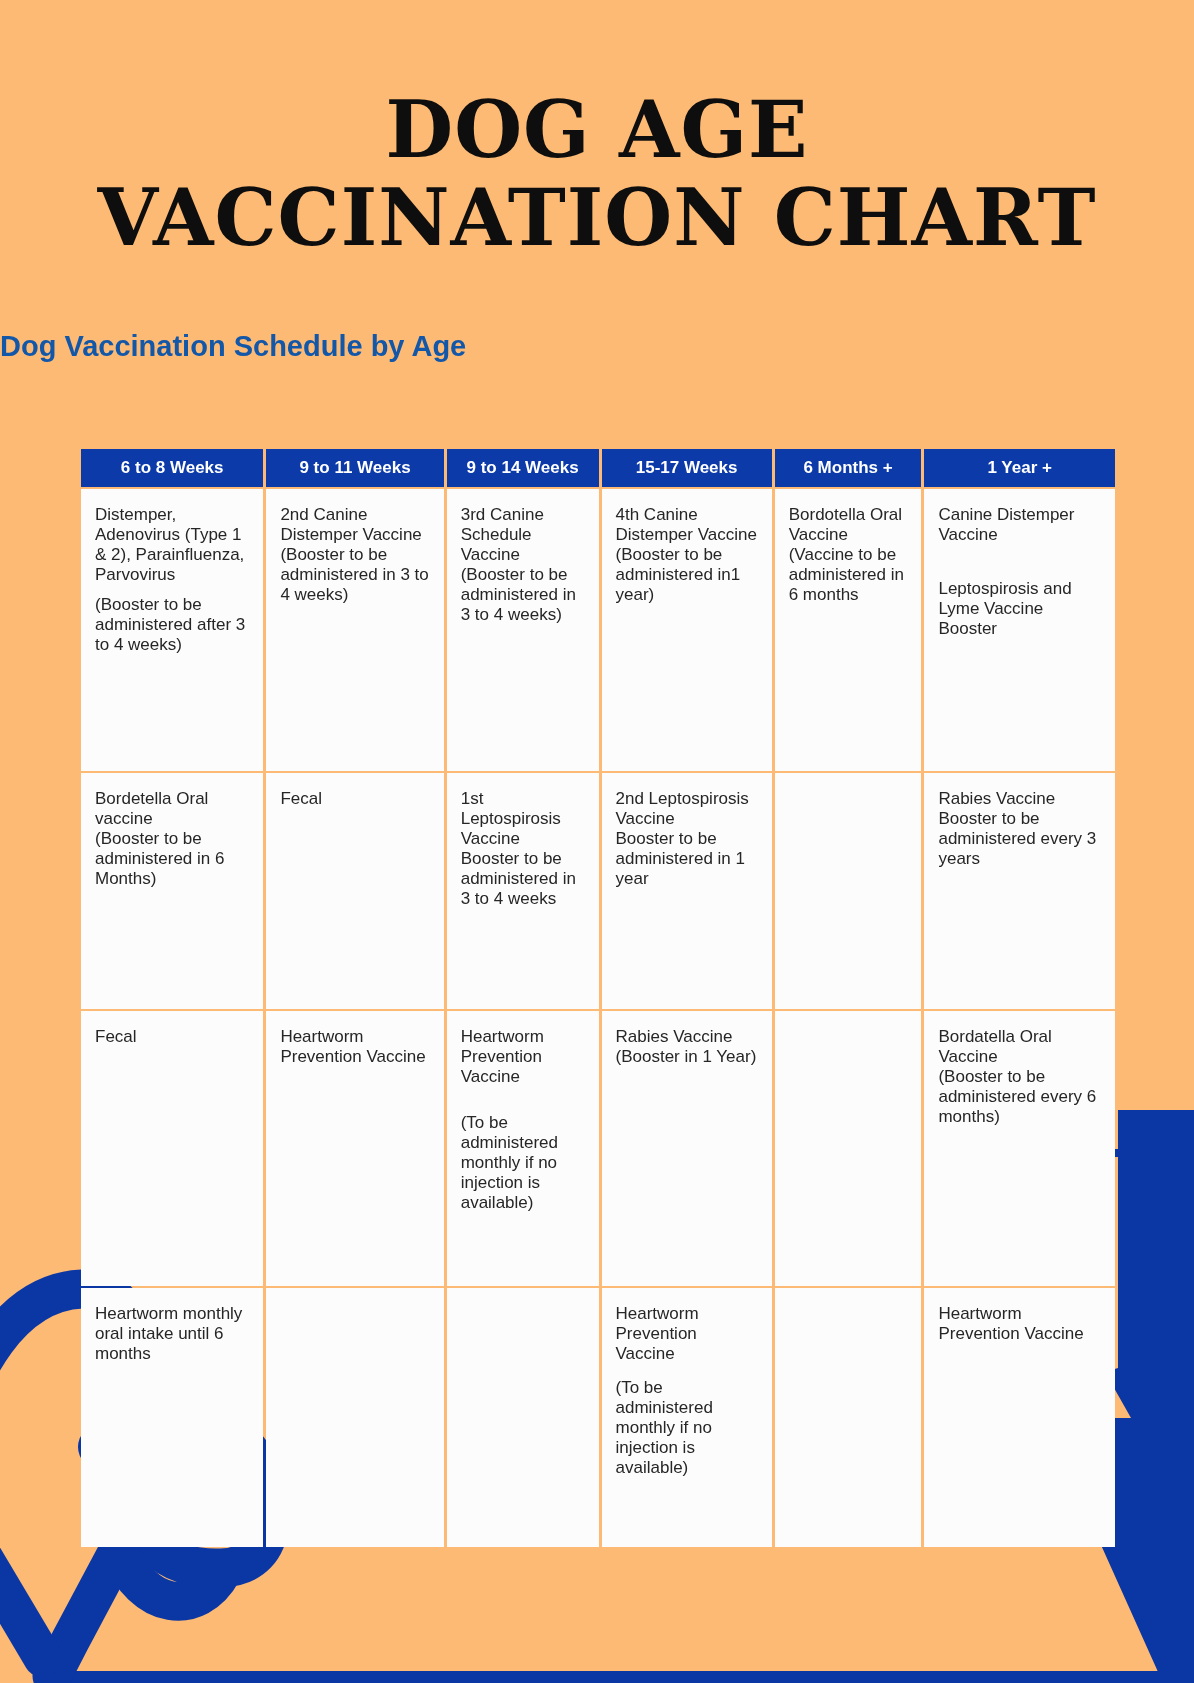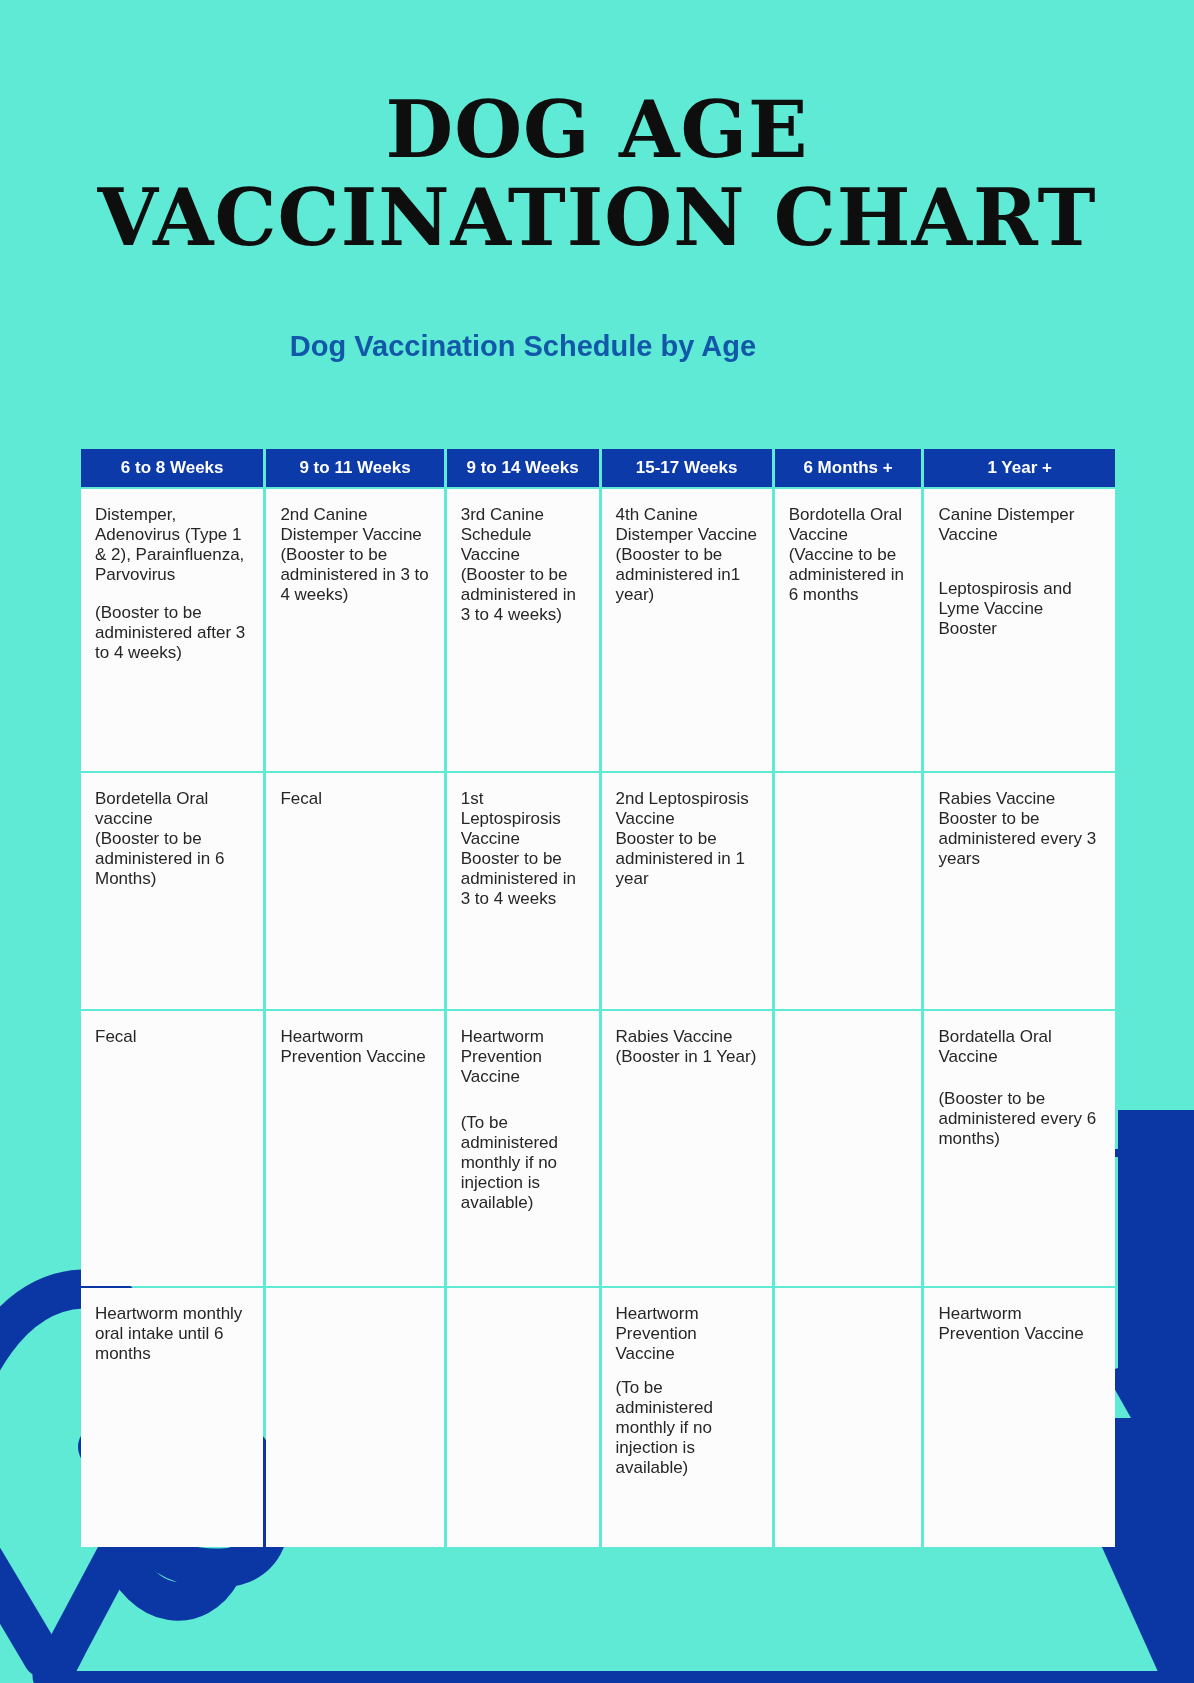--- a/index.html
+++ b/index.html
@@ -1,38 +1,37 @@
 <!DOCTYPE html>
 <html><head>
 <meta charset="utf-8">
 <style>
   html,body{margin:0;padding:0;background:#7fc3e8;}
   .page{
     position:relative;
     width:1194px;height:1683px;
     margin:0 auto;
-    background:#5eead4;
+    background:#fdba74;
     overflow:hidden;
     font-family:"Liberation Sans","DejaVu Sans",sans-serif;
   }
   .decor{position:absolute;left:0;top:0;width:1194px;height:1683px;z-index:0;}
   .content{position:relative;z-index:1;}
   .title{
     position:absolute;left:0;top:86px;width:1194px;
     text-align:center;
     font-family:"DejaVu Serif","Liberation Serif",serif;
     font-weight:700;
     font-size:78px;
     line-height:1.13;
     letter-spacing:1px;
     color:#0e0e0e;
   }
   .subtitle{
     position:absolute;left:0;top:330px;width:1046px;
-    text-align:center;
     font-weight:700;
     font-size:29px;
     color:#1357a9;
   }
   table.schedule{
     position:absolute;left:78px;top:447px;
     width:1040px;
     border-collapse:separate;
     border-spacing:3px 2px;
     table-layout:fixed;
@@ -52,24 +51,24 @@
     padding:16px 13px 27px 14px;
     font-size:17px;
     line-height:1.18;
     color:#262626;
   }
   tbody tr:nth-child(1) td{height:239px;}
   tbody tr:nth-child(2) td{height:193px;}
   tbody tr:nth-child(3) td{height:232px;}
   tbody tr:nth-child(4) td{height:216px;}
   td .note{}
-  tbody tr:nth-child(1) td:nth-child(1) .note{margin-top:18px;}
+  tbody tr:nth-child(1) td:nth-child(1) .note{margin-top:10px;}
   tbody tr:nth-child(1) td:nth-child(6) .note{margin-top:34px;}
   tbody tr:nth-child(3) td:nth-child(3) .note{margin-top:26px;}
-  tbody tr:nth-child(3) td:nth-child(6) .note{margin-top:22px;}
+  tbody tr:nth-child(3) td:nth-child(6) .note{}
   tbody tr:nth-child(4) td:nth-child(4) .note{margin-top:14px;}
 </style>
 </head>
 <body>
 
 <div class="page">
 
   <svg class="decor" viewBox="0 0 1194 1683" aria-hidden="true">
 
     <g>

